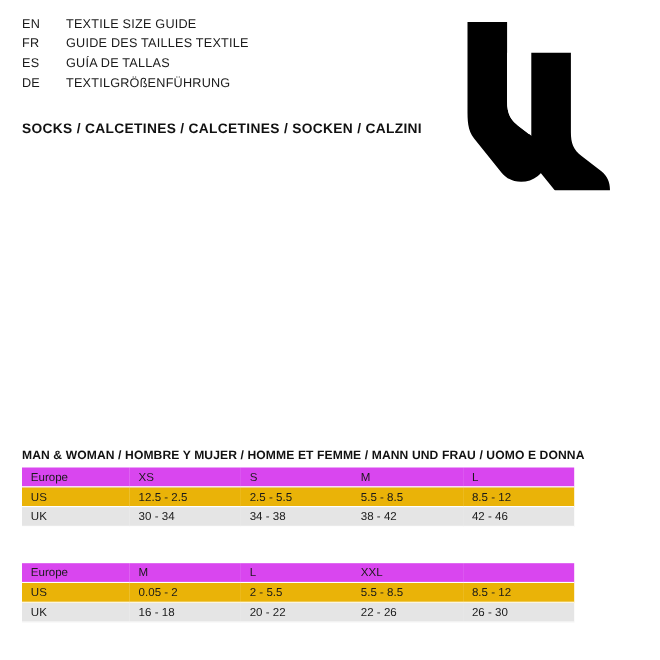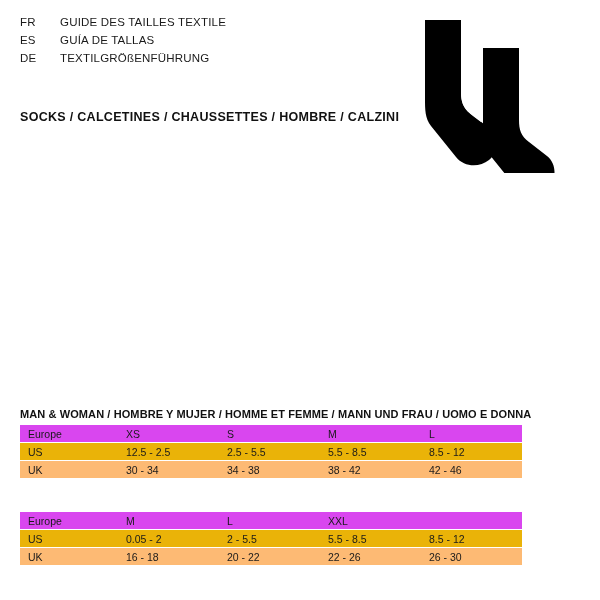--- a/index.html
+++ b/index.html
@@ -91,46 +91,50 @@
   table.size-table td {
     height: 17px;
     font-size: 10.5px;
     color: #1a1a1a;
     padding: 0 0 0 8px;
     border-bottom: 1px solid #ffffff;
     white-space: nowrap;
   }
   table.size-table tr.head td { background: #d946ef; }
   table.size-table tr.odd td  { background: #eab308; }
-  table.size-table tr.even td { background: #fdba74; }
+  table.size-table tr.even td { background: #e5e5e5; }
 
   .col-label { width: 90px; }
   .col-v     { width: 93px; }
 </style>
 </head>
 <body>
 
 <div class="page">
 
   <div class="lang-block">
     <div class="lang-row">
+      <span class="lang-code">EN</span>
+      <span class="lang-text">TEXTILE SIZE GUIDE</span>
+    </div>
+    <div class="lang-row">
       <span class="lang-code">FR</span>
       <span class="lang-text">GUIDE DES TAILLES TEXTILE</span>
     </div>
     <div class="lang-row">
       <span class="lang-code">ES</span>
       <span class="lang-text">GUÍA DE TALLAS</span>
     </div>
     <div class="lang-row">
       <span class="lang-code">DE</span>
       <span class="lang-text">TEXTILGRÖßENFÜHRUNG</span>
     </div>
   </div>
 
-  <div class="subtitle">SOCKS / CALCETINES / CHAUSSETTES / HOMBRE / CALZINI</div>
+  <div class="subtitle">SOCKS / CALCETINES / CALCETINES / SOCKEN / CALZINI</div>
 
   <div class="socks">
     <svg width="170" height="155" viewBox="0 0 170 155" xmlns="http://www.w3.org/2000/svg">
 
       <path d="M20 2 h36 v72 c0 10 2 16 10 22 l18 14 c10 8 10 24 0 32 c-10 8 -25 7 -33 -3 L26 108 C20 100 20 92 20 80 Z" fill="#000000"></path>
 
       <path d="M78 30 h36 v72 c0 10 2 16 10 22 l18 14 c10 8 10 24 0 32 c-10 8 -25 7 -33 -3 L84 136 C78 128 78 120 78 108 Z" fill="#000000"></path>
 
       <path d="M56 74 c0 12 4 18 12 24 l8 6 v-74 h-20 z" fill="#ffffff"></path>
     </svg>

